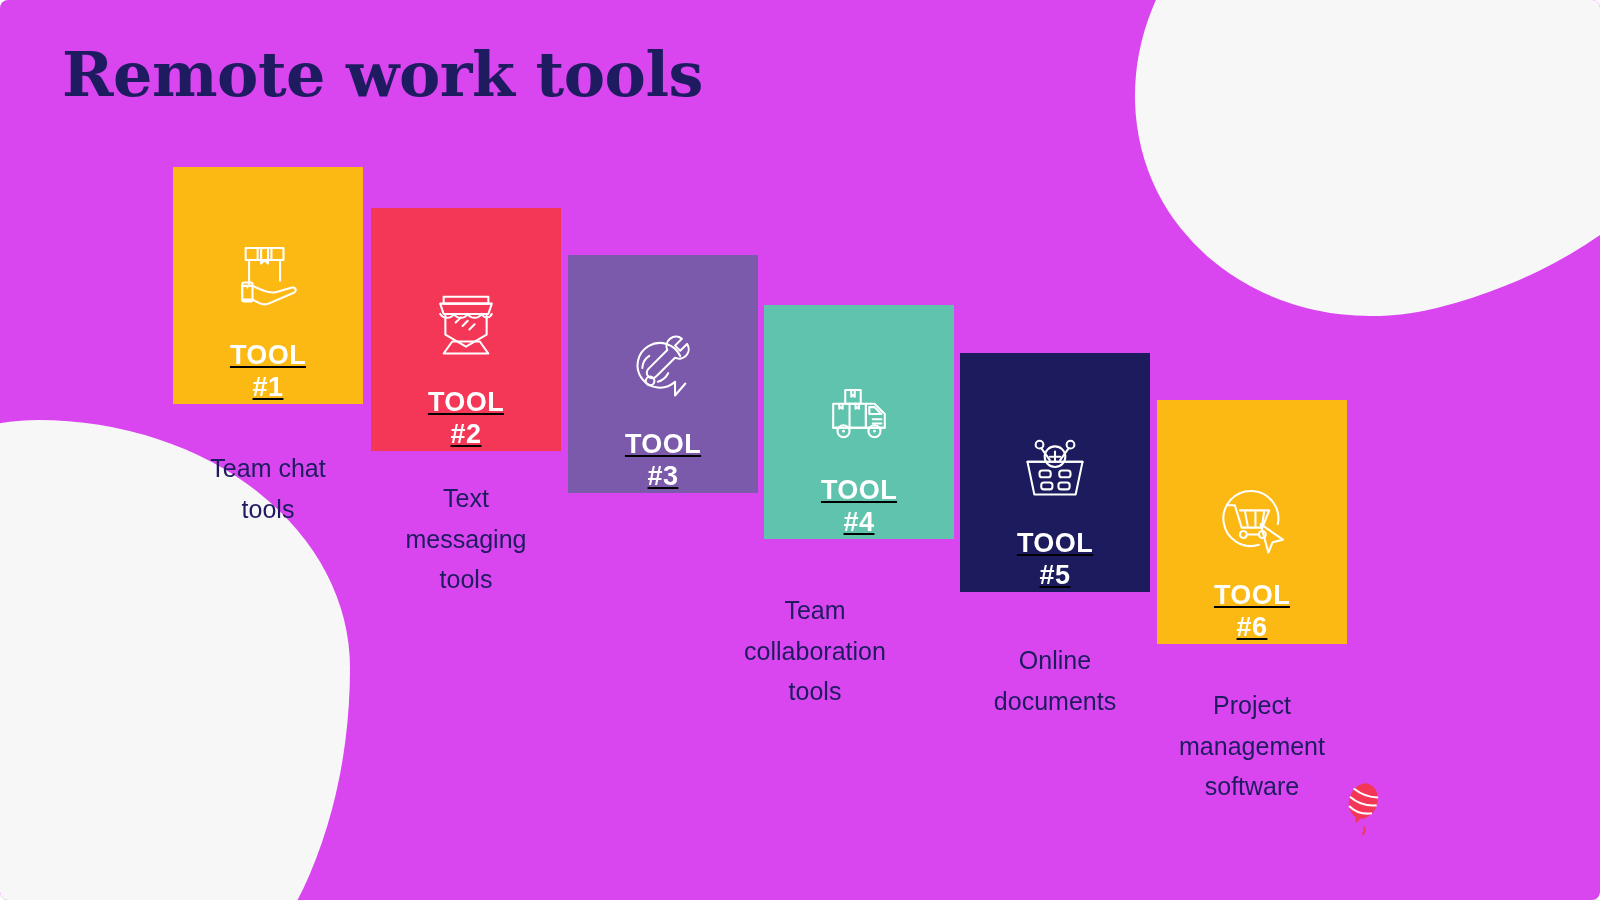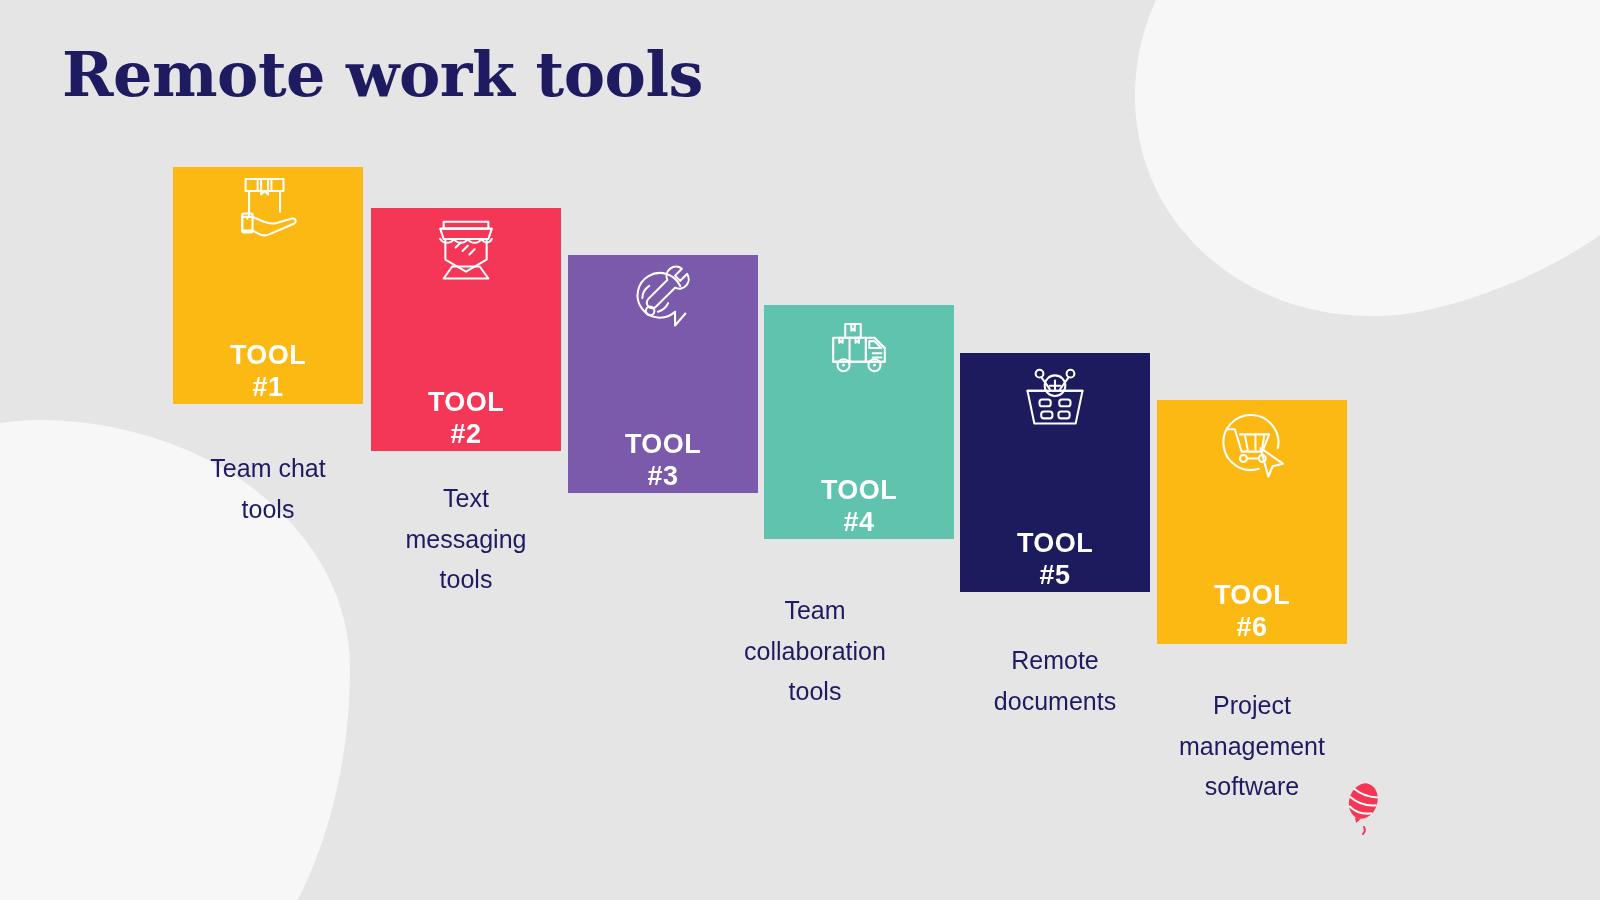--- a/index.html
+++ b/index.html
@@ -11,22 +11,23 @@
     width: 1600px;
     height: 900px;
     overflow: hidden;
     font-family: "Liberation Sans", sans-serif;
     position: relative;
   }
 
   #slide {
     position: absolute;
     inset: 0;
-    background: #e5e5e5;
+    background: #d946ef;
     overflow: hidden;
+    border-radius: 8px;
   }
 
   
   .blob {
     position: absolute;
     background: #f7f7f8;
     pointer-events: none;
   }
   #blob-topright {
     top: -170px;
@@ -56,22 +57,23 @@
     color: #1e1b60;
     white-space: nowrap;
   }
 
   
   .card {
     position: absolute;
     display: flex;
     flex-direction: column;
     align-items: center;
-    justify-content: space-between;
+    justify-content: flex-end;
     box-sizing: border-box;
+    text-decoration: underline;
   }
   .card-icon {
     width: 86px;
     height: 86px;
     margin-bottom: 18px;
     display: block;
   }
   .card-icon svg { display: block; width: 100%; height: 100%; }
   .card-label {
     color: #ffffff;
@@ -233,21 +235,21 @@
         <rect x="55" y="54" width="13" height="8" rx="3"></rect>
         <rect x="34" y="68" width="13" height="8" rx="3"></rect>
         <rect x="54" y="68" width="13" height="8" rx="3"></rect>
       </svg>
     </span>
     <span class="card-label">
       <span>TOOL</span>
       <span class="num">#5</span>
     </span>
   </div>
-  <div class="caption" style="left:960px; top:640px; width:190px;">Remote
+  <div class="caption" style="left:960px; top:640px; width:190px;">Online
 documents</div>
 
   <div class="card" id="card-5" style="left: 1157px; top: 400px; width: 190px; height: 244px; background: rgb(253, 185, 19);">
     <span class="card-icon">
       <svg viewBox="0 0 100 100" fill="none" stroke="#ffffff" stroke-width="2.4" stroke-linecap="round" stroke-linejoin="round">
         <path d="M58 80 a32 32 0 1 1 22 -24"></path>
         <path d="M22 34 h8 l8 26 h24 l8 -20 h-34"></path>
         <line x1="42" y1="42" x2="45" y2="58"></line>
         <line x1="54" y1="42" x2="54" y2="58"></line>
         <line x1="64" y1="42" x2="62" y2="56"></line>

